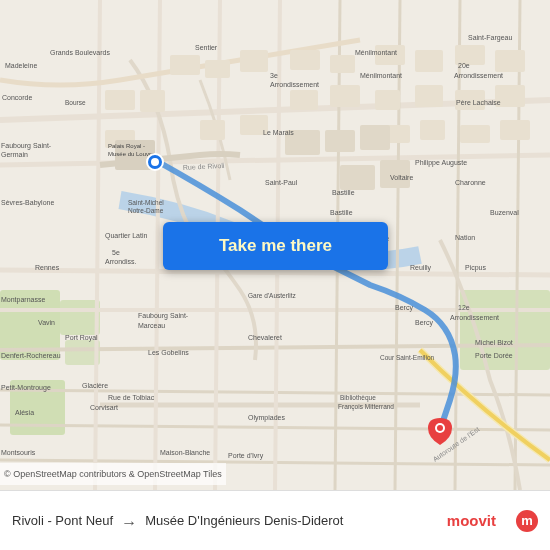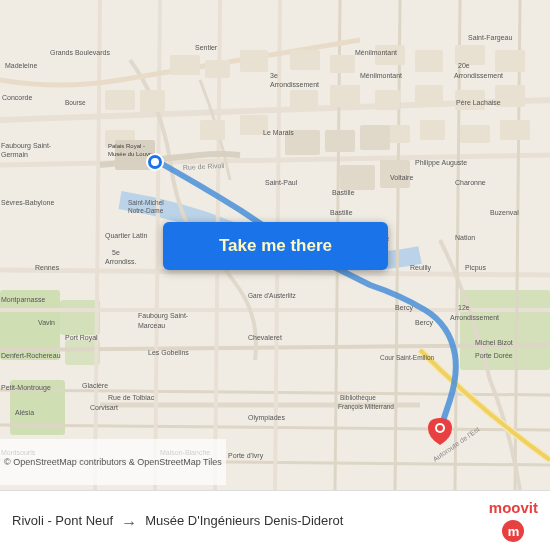--- a/index.html
+++ b/index.html
@@ -80,22 +80,21 @@
     #to-label {
       font-size: 13px;
       color: #333;
       font-weight: 500;
     }
 
     #moovit-logo {
       margin-left: auto;
       display: flex;
       align-items: center;
-      gap: 4px;
-      flex-direction: column;
+      gap: 20px;
     }
 
     #moovit-text {
       font-size: 15px;
       font-weight: bold;
       color: #e84040;
     }
 
     #moovit-icon {
       width: 22px;
@@ -110,21 +109,21 @@
       font-weight: bold;
     }
 
     #osm-attribution {
       position: absolute;
       bottom: 65px;
       left: 0;
       font-size: 9px;
       color: #555;
       background: rgba(255,255,255,0.7);
-      padding: 18px 4px;
+      padding: 6px 4px;
       z-index: 15;
     }
   </style>
 </head>
 <body>
 
 <div id="map-container">
   <svg id="map-svg" viewBox="0 0 550 490" xmlns="http://www.w3.org/2000/svg">
 
     <path d="M 120,200 Q 180,210 230,230 Q 280,250 320,260 Q 370,265 420,255" stroke="#b5d0e8" stroke-width="18" fill="none" opacity="0.9"></path>

